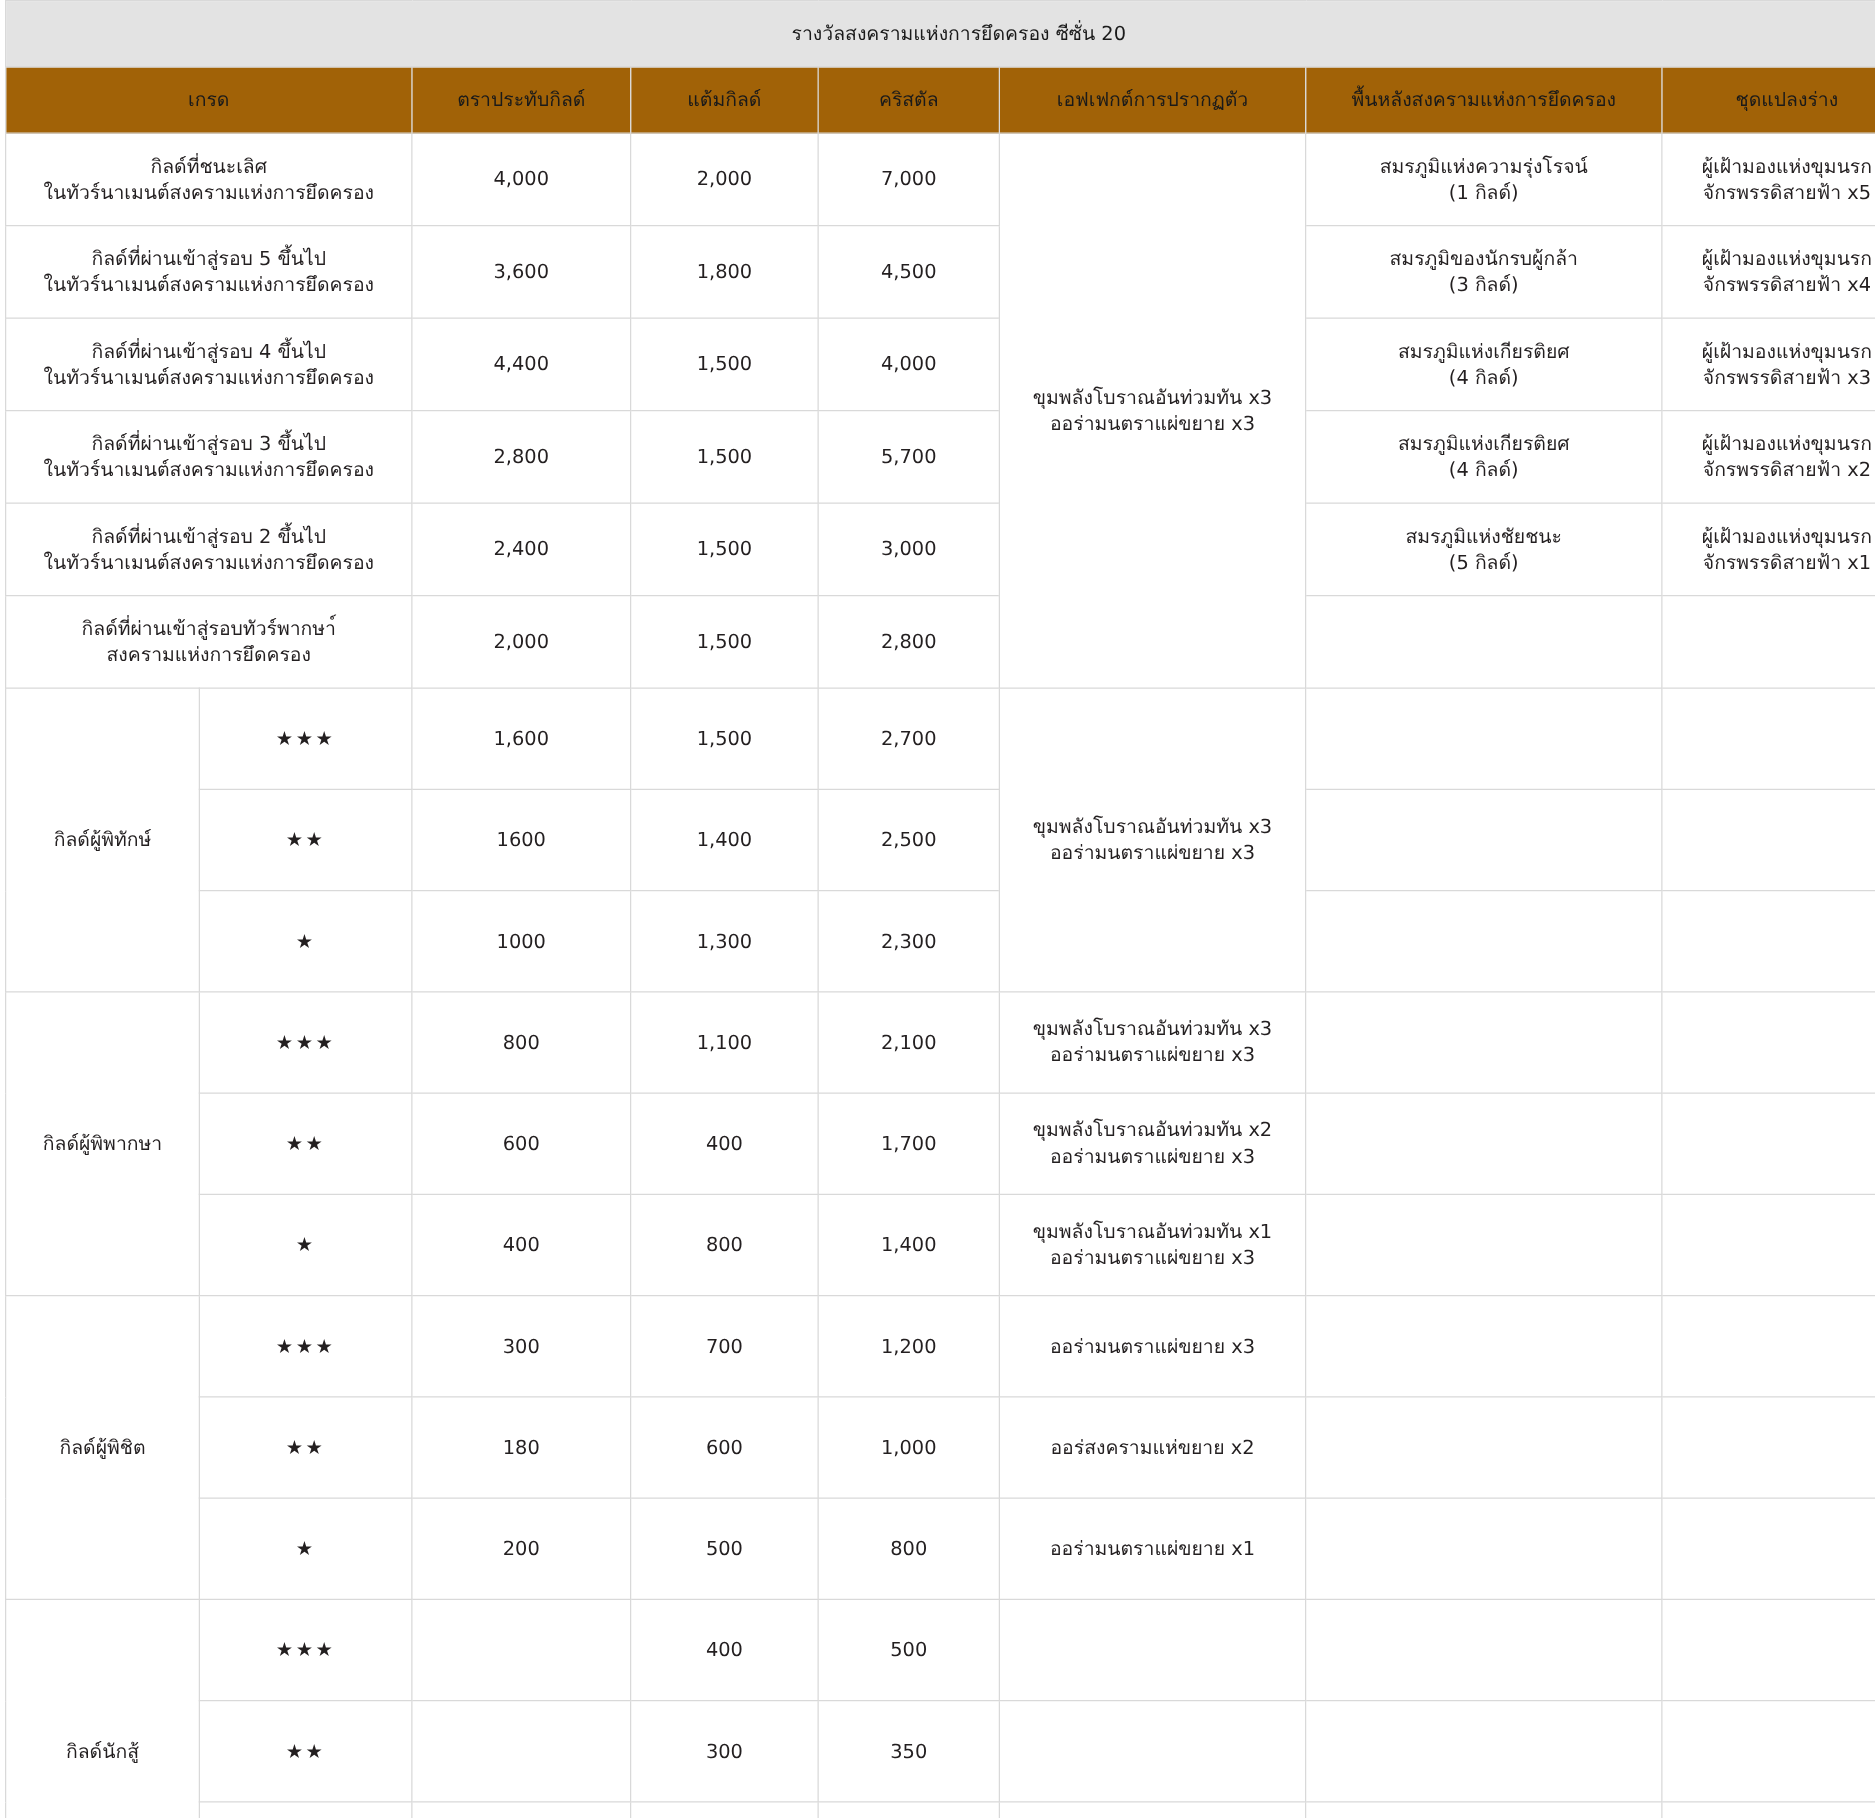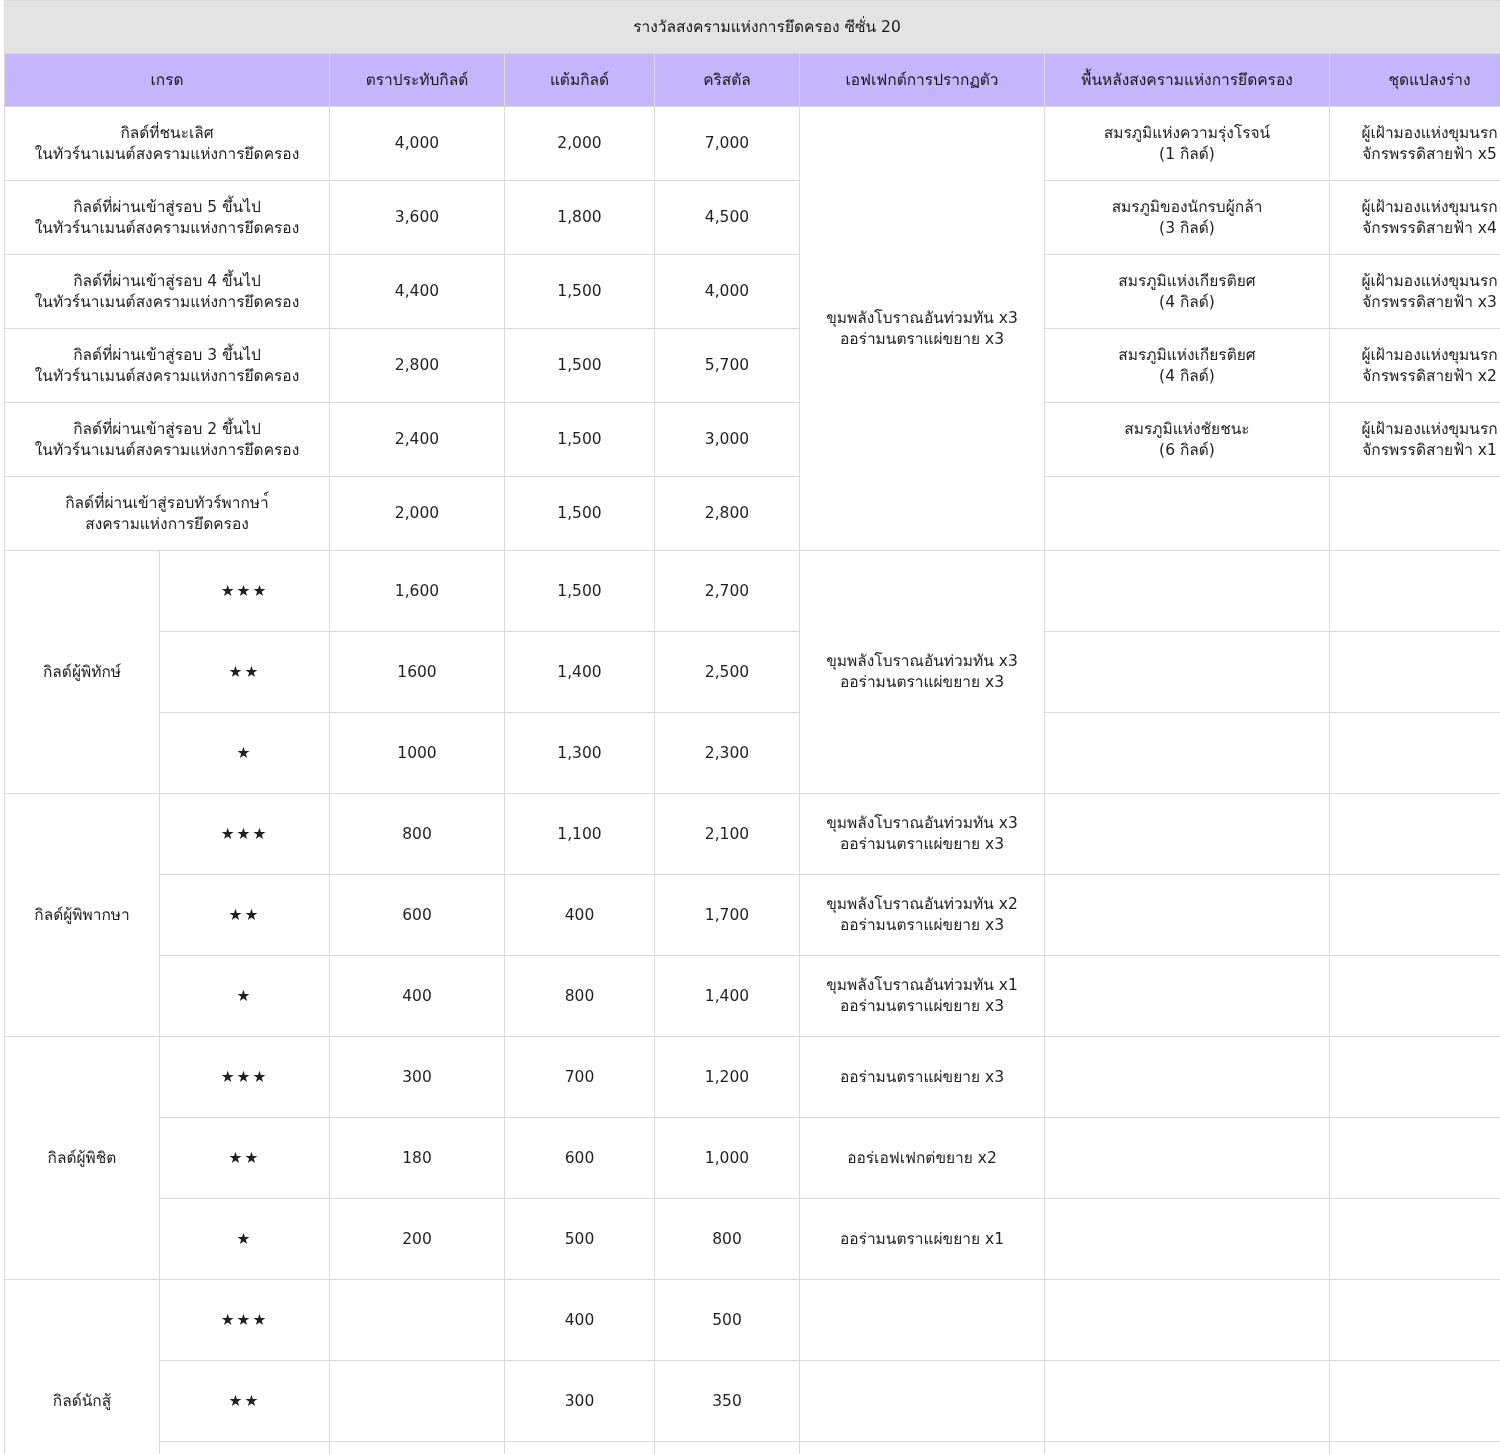--- a/index.html
+++ b/index.html
@@ -35,21 +35,21 @@
   .title-cell {
     background: #e3e3e3;
     font-weight: bold;
     font-size: 19px;
     height: 44px;
     border: 1px solid #d0d0d0;
     color: #1a1a1a;
   }
   
   .hdr td {
-    background: #c4b5fd;
+    background: #a16207;
     font-weight: bold;
     font-size: 16px;
     height: 44px;
     color: #1a1a1a;
     border: 1px solid #d0d0d0;
   }
   .grade-text {
     font-size: 15.5px;
     line-height: 1.45;
   }
@@ -187,21 +187,21 @@
     <tr class="row-h-1">
       <td colspan="2" class="grade-text">
         <div>กิลด์ที่ผ่านเข้าสู่รอบ 2 ขึ้นไป</div>
         <div>ในทัวร์นาเมนต์สงครามแห่งการยึดครอง</div>
       </td>
       <td class="num">2,400</td>
       <td class="num">1,500</td>
       <td class="num">3,000</td>
       <td>
         <div>สมรภูมิแห่งชัยชนะ</div>
-        <div>(6 กิลด์)</div>
+        <div>(5 กิลด์)</div>
       </td>
       <td>
         <div>ผู้เฝ้ามองแห่งขุมนรก</div>
         <div>จักรพรรดิสายฟ้า x1</div>
       </td>
     </tr>
 
     <tr class="row-h-1">
       <td colspan="2" class="grade-text">
         <div>กิลด์ที่ผ่านเข้าสู่รอบทัวร์พากษา์</div>
@@ -290,21 +290,21 @@
       <td class="num thick-top">1,200</td>
       <td class="multi thick-top">ออร่ามนตราแผ่ขยาย x3</td>
       <td class="tall-empty thick-top"></td>
       <td class="tall-empty thick-top"></td>
     </tr>
     <tr>
       <td class="stars row-h-star">★★</td>
       <td class="num">180</td>
       <td class="num">600</td>
       <td class="num">1,000</td>
-      <td class="multi">ออร่เอฟเฟกต่ขยาย x2</td>
+      <td class="multi">ออร่สงครามแห่ขยาย x2</td>
       <td class="tall-empty"></td>
       <td class="tall-empty"></td>
     </tr>
     <tr>
       <td class="stars row-h-star">★</td>
       <td class="num">200</td>
       <td class="num">500</td>
       <td class="num">800</td>
       <td class="multi">ออร่ามนตราแผ่ขยาย x1</td>
       <td class="tall-empty"></td>

